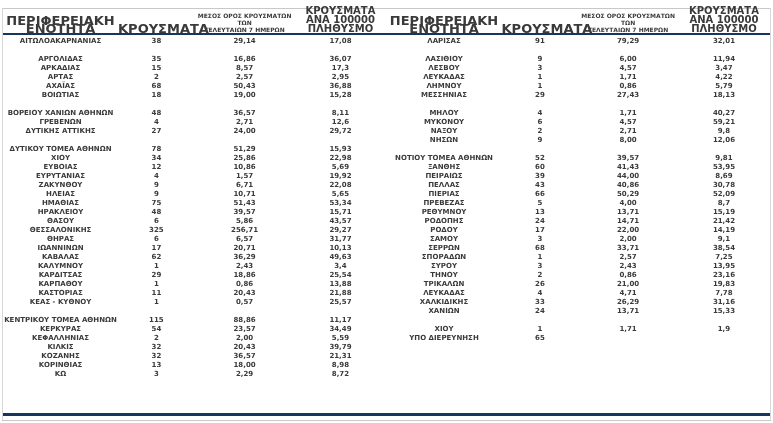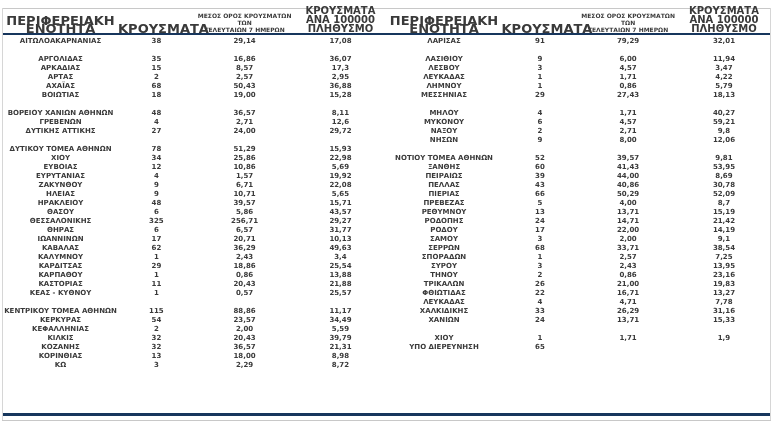--- a/index.html
+++ b/index.html
@@ -136,20 +136,26 @@
             <span class="c c2">6,71</span>
             <span class="c c3">22,08</span>
           </div>
           <div class="row">
             <span class="c c0">ΗΛΕΙΑΣ</span>
             <span class="c c1">9</span>
             <span class="c c2">10,71</span>
             <span class="c c3">5,65</span>
           </div>
           <div class="row">
+            <span class="c c0">ΗΜΑΘΙΑΣ</span>
+            <span class="c c1">75</span>
+            <span class="c c2">51,43</span>
+            <span class="c c3">53,34</span>
+          </div>
+          <div class="row">
             <span class="c c0">ΗΡΑΚΛΕΙΟΥ</span>
             <span class="c c1">48</span>
             <span class="c c2">39,57</span>
             <span class="c c3">15,71</span>
           </div>
           <div class="row">
             <span class="c c0">ΘΑΣΟΥ</span>
             <span class="c c1">6</span>
             <span class="c c2">5,86</span>
             <span class="c c3">43,57</span>
@@ -415,26 +421,20 @@
             <span class="c c2">0,86</span>
             <span class="c c3">23,16</span>
           </div>
           <div class="row">
             <span class="c c0">ΤΡΙΚΑΛΩΝ</span>
             <span class="c c1">26</span>
             <span class="c c2">21,00</span>
             <span class="c c3">19,83</span>
           </div>
           <div class="row">
-            <span class="c c0">ΦΘΙΩΤΙΔΑΣ</span>
-            <span class="c c1">22</span>
-            <span class="c c2">16,71</span>
-            <span class="c c3">13,27</span>
-          </div>
-          <div class="row">
             <span class="c c0">ΛΕΥΚΑΔΑΣ</span>
             <span class="c c1">4</span>
             <span class="c c2">4,71</span>
             <span class="c c3">7,78</span>
           </div>
           <div class="row">
             <span class="c c0">ΧΑΛΚΙΔΙΚΗΣ</span>
             <span class="c c1">33</span>
             <span class="c c2">26,29</span>
             <span class="c c3">31,16</span>

